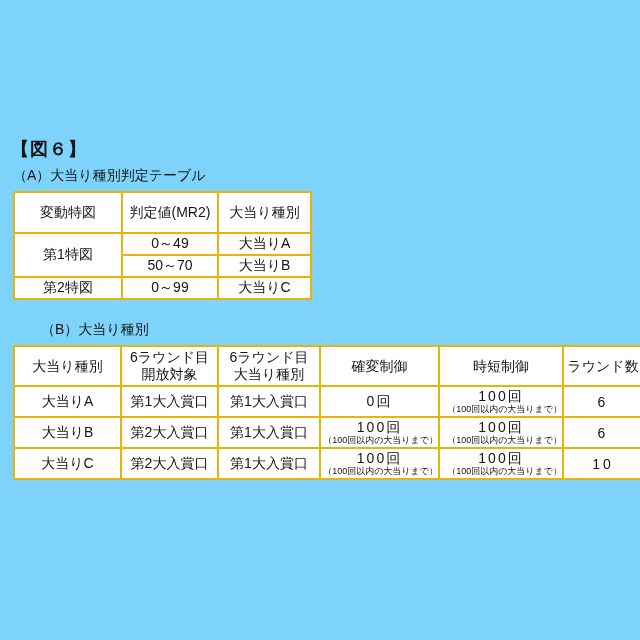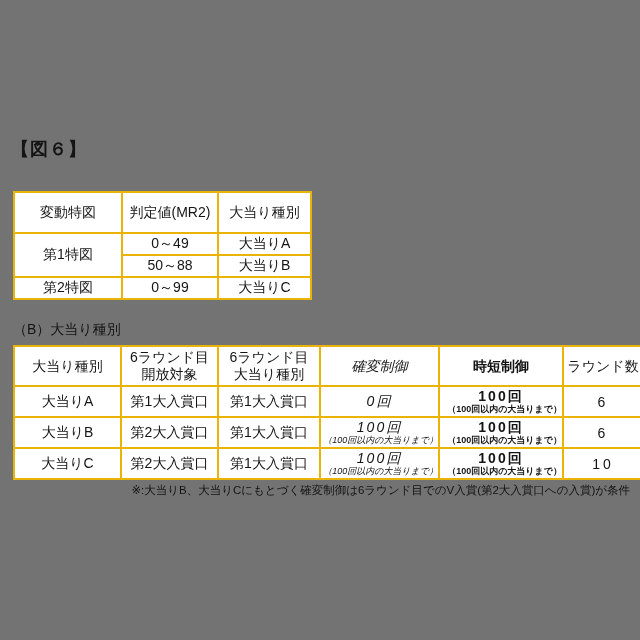--- a/index.html
+++ b/index.html
@@ -4,39 +4,39 @@
 <style>
   html, body {
     margin: 0;
     padding: 0;
     background: #ffffff;
   }
   .page {
     position: relative;
     width: 640px;
     height: 640px;
-    background: #737373;
+    background: #7dd3fc;
     font-family: "Liberation Sans", "DejaVu Sans", sans-serif;
     color: #141414;
   }
   .fig-title {
     position: absolute;
     left: 11px;
     top: 137px;
     font-size: 18px;
     font-weight: bold;
     letter-spacing: 1px;
   }
   .sec-label {
     position: absolute;
     left: 13px;
     font-size: 14px;
   }
   .sec-label.a { top: 167px; }
-  .sec-label.b { top: 321px; }
+  .sec-label.b { top: 321px; margin-left: 28px; }
 
   table {
     position: absolute;
     border-collapse: collapse;
     table-layout: fixed;
     background: #ffffff;
   }
   th, td {
     border: 2px solid #eab308;
     text-align: center;
@@ -61,22 +61,22 @@
   
   .tableB {
     left: 13px;
     top: 345px;
     width: 617px;
     font-size: 14px;
   }
   .tableB .c1 { width: 105px; }
   .tableB .c2 { width: 95px; }
   .tableB .c3 { width: 100px; }
-  .tableB .c4 { width: 117px; font-style: italic; }
-  .tableB .c5 { width: 122px; font-weight: bold; }
+  .tableB .c4 { width: 117px; }
+  .tableB .c5 { width: 122px; }
   .tableB .c6 { width: 78px; }
   .tableB .hrow { height: 40px; }
   .tableB .drow { height: 31px; }
   .tableB th { font-weight: normal; line-height: 17px; }
   .cell-main {
     font-size: 14px;
     letter-spacing: 2px;
     line-height: 15px;
   }
   .cell-sub {
@@ -98,35 +98,36 @@
     white-space: nowrap;
   }
 </style>
 </head>
 <body>
 
 <div class="page">
 
   <div class="fig-title">【図６】</div>
 
+  <div class="sec-label a">（A）大当り種別判定テーブル</div>
 
   <table class="tableA">
     <tbody>
         <tr class="hrow">
       <th class="c1">変動特図</th>
       <th class="c2">判定値(MR2)</th>
       <th class="c3">大当り種別</th>
     </tr>
     <tr class="drow">
       <td class="c1" rowspan="2">第1特図</td>
       <td class="c2">0～49</td>
       <td class="c3">大当りA</td>
     </tr>
     <tr class="drow">
-      <td class="c2">50～88</td>
+      <td class="c2">50～70</td>
       <td class="c3">大当りB</td>
     </tr>
     <tr class="drow">
       <td class="c1">第2特図</td>
       <td class="c2">0～99</td>
       <td class="c3">大当りC</td>
     </tr>
   </tbody>
     </table>
 
@@ -188,15 +189,14 @@
       </td>
       <td class="c5">
         <div class="cell-main">100回</div>
         <div class="cell-sub">（100回以内の大当りまで）</div>
       </td>
       <td class="c6 rounds-num">10</td>
     </tr>
   </tbody>
     </table>
 
-  <div class="footnote">※:大当りB、大当りCにもとづく確変制御は6ラウンド目でのV入賞(第2大入賞口への入賞)が条件</div>
 
 </div>
 
 </body></html>

